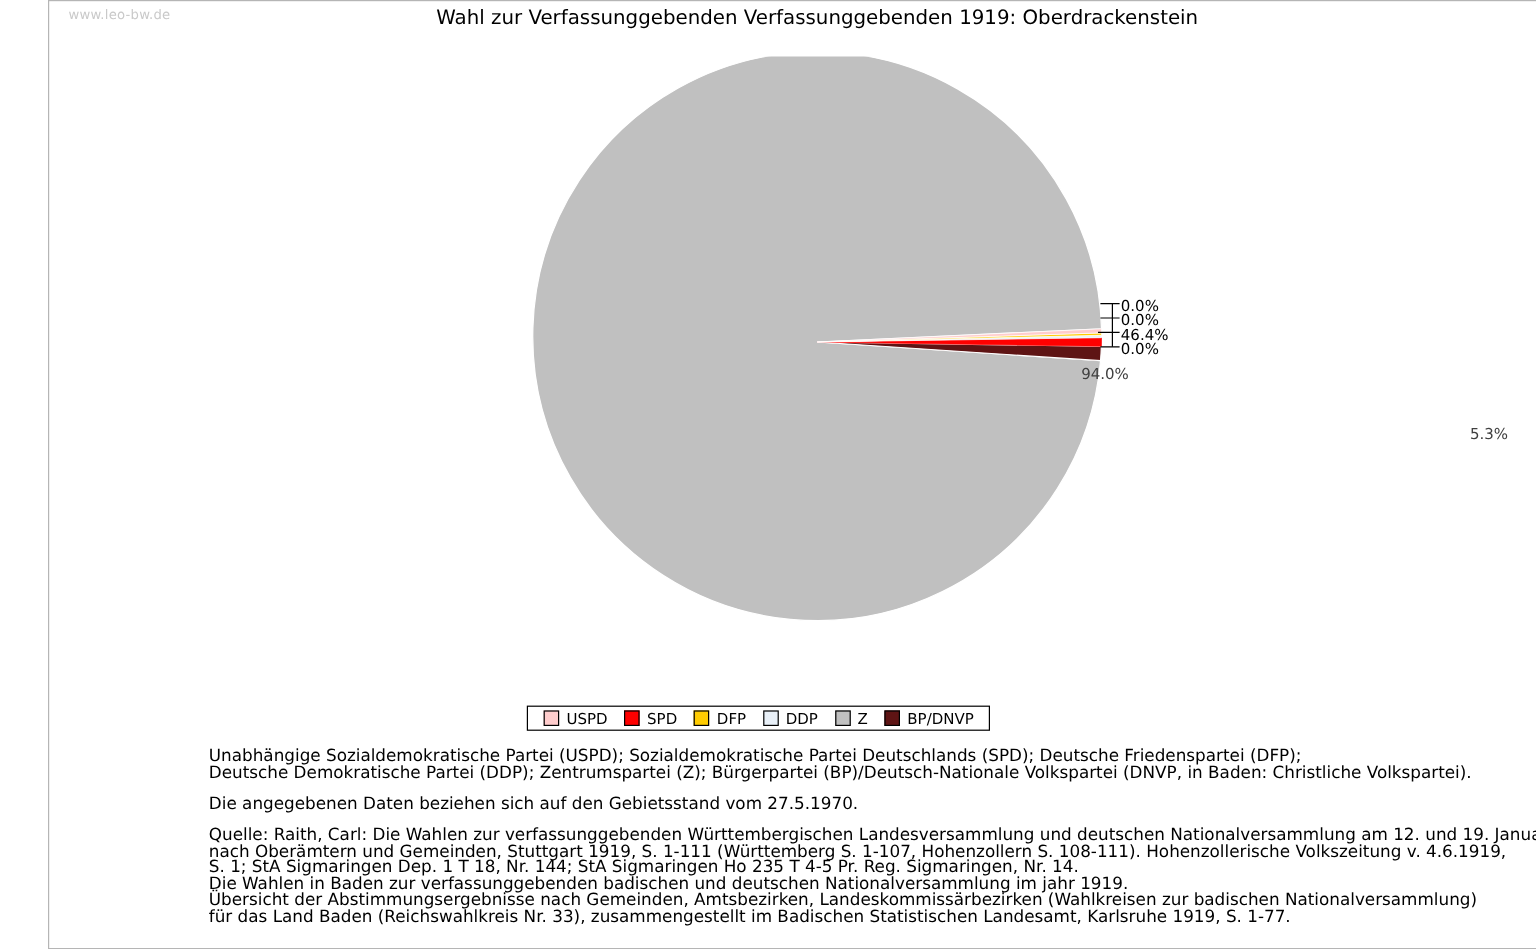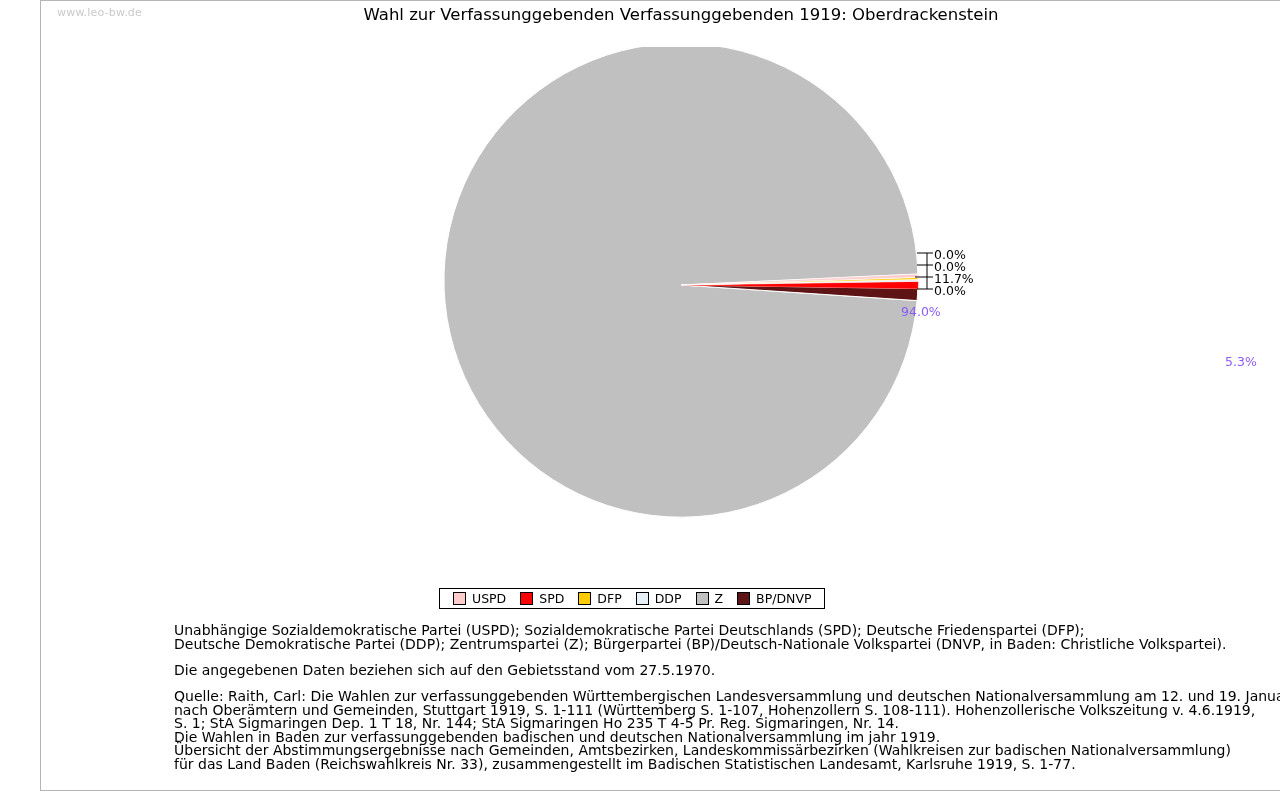--- a/index.html
+++ b/index.html
@@ -54,21 +54,21 @@
   }
   #pie {
     position: absolute;
     left: 0; top: 0;
     width: 476px;
     height: 476px;
   }
   .slice-label {
     position: absolute;
     font-size: 12.5px;
-    color: #8b5cf6;
+    color: #404040;
     white-space: nowrap;
   }
   .lbl-big { left: 458px; top: 257px; }
   .lbl-bp  { left: 782px; top: 307px; }
 
   .tick-label {
     position: absolute;
     font-size: 12.5px;
     color: #000000;
     white-space: nowrap;
@@ -164,21 +164,21 @@
       <path d="M 36 22 L 46 22 L 52 22"></path>
       <path d="M 36 34 L 46 34 L 52 34"></path>
       <path d="M 34 46 L 46 46 L 52 46"></path>
       <path d="M 36 58 L 46 58 L 52 58"></path>
       <path d="M 46 22 L 46 58"></path>
     </g>
   </svg>
 
   <div class="tick-label tick-0">0.0%</div>
   <div class="tick-label tick-1">0.0%</div>
-  <div class="tick-label tick-2">11.7%</div>
+  <div class="tick-label tick-2">46.4%</div>
   <div class="tick-label tick-3">0.0%</div>
 
   <div id="legend">
     <div class="legend-entry">
       <span class="legend-swatch" style="background:#ffcccc"></span>
       <span class="legend-text">USPD</span>
     </div>
     <div class="legend-entry">
       <span class="legend-swatch" style="background:#ff0000"></span>
       <span class="legend-text">SPD</span>

